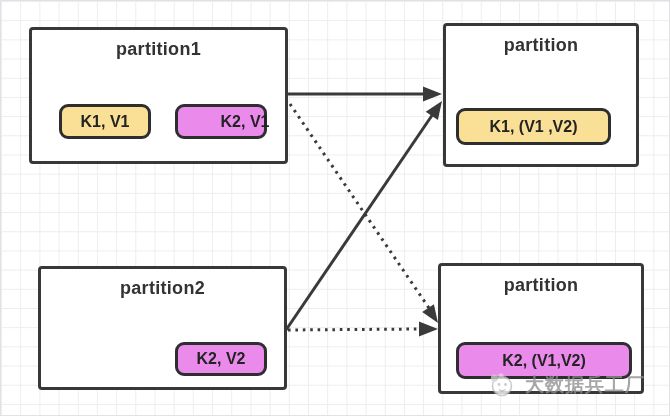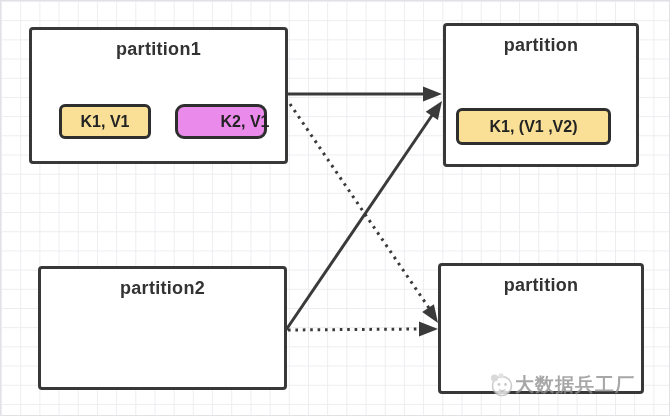--- a/index.html
+++ b/index.html
@@ -20,40 +20,40 @@
   }
   .box-title {
     text-align:center; margin-top:9px; font-weight:bold; font-size:18px;
     color:#333333; letter-spacing:0.3px;
   }
   .pill {
     position:absolute; box-sizing:border-box; border:3px solid #2e2e2e;
     border-radius:9px; font-weight:bold; font-size:16px; color:#232323;
     display:flex; align-items:center; justify-content:center; white-space:pre;
   }
-  .pill-yellow  { background:#fae096;border-radius:6px; }
+  .pill-yellow  { background:#fae096; }
   .pill-magenta { background:#ea8bec; }
 
   #box-p1 { left:28px;  top:26px;  width:259px; height:137px; }
   #p1-pill-1 { left:27px;  top:74px; width:92px;  height:35px; }
   #p1-pill-2 { left:143px; top:74px; width:92px;  height:35px;padding-left:48px; }
 
   #box-p2 { left:37px;  top:265px; width:249px; height:124px; }
   #p2-pill-1 { left:18px;  top:73px; width:92px;  height:34px; }
   #p2-pill-2 { left:134px; top:73px; width:92px;  height:34px; }
 
   #box-m1 { left:442px; top:22px;  width:196px; height:144px; }
   #m1-pill-1 { left:10px; top:82px; width:155px; height:37px; }
 
   #box-m2 { left:437px; top:262px; width:206px; height:131px; }
   #m2-pill-1 { left:15px; top:76px; width:176px; height:37px; }
 
   .watermark {
     position:absolute; left:487px; top:370px; z-index:5;
-    display:flex; align-items:center; gap:0; opacity:0.78;justify-content:flex-end;
+    display:flex; align-items:center; gap:10px; opacity:0.78;justify-content:flex-end;
   }
   .wm-logo { width:27px; height:27px; flex:0 0 auto; }
   .wm-text {
     font-size:19px; font-weight:bold; color:#8f8f8f;
     letter-spacing:1px; white-space:nowrap;
   }
 </style>
 </head>
 <body>
 
@@ -83,29 +83,31 @@
   </svg>
 
   <div class="box" id="box-p1">
     <div class="box-title">partition1</div>
     <div class="pill pill-yellow" id="p1-pill-1">K1, V1</div>
     <div class="pill pill-magenta" id="p1-pill-2">K2, V1</div>
   </div>
 
   <div class="box" id="box-p2">
     <div class="box-title">partition2</div>
+    <div class="pill pill-magenta" id="p2-pill-2">K2, V2</div>
   </div>
 
   <div class="box" id="box-m1">
     <div class="box-title">partition</div>
     <div class="pill pill-yellow" id="m1-pill-1">K1, (V1 ,V2)</div>
   </div>
 
   <div class="box" id="box-m2">
     <div class="box-title">partition</div>
+    <div class="pill pill-magenta" id="m2-pill-1">K2, (V1,V2)</div>
   </div>
 
   <div class="watermark">
     <svg class="wm-logo" viewBox="0 0 27 27" xmlns="http://www.w3.org/2000/svg">
       <circle cx="14" cy="15" r="9.5" fill="#ffffff" stroke="#bdbdbd" stroke-width="1.6"></circle>
       <circle cx="6.5" cy="7" r="3.6" fill="#cfcfcf"></circle>
       <circle cx="13" cy="4.8" r="2.6" fill="#dcdcdc"></circle>
       <circle cx="11" cy="13.5" r="1.4" fill="#bdbdbd"></circle>
       <circle cx="17.5" cy="13.5" r="1.4" fill="#bdbdbd"></circle>
       <path d="M11 18.5 q3 2.4 6.5 0" fill="none" stroke="#bdbdbd" stroke-width="1.4"></path>

